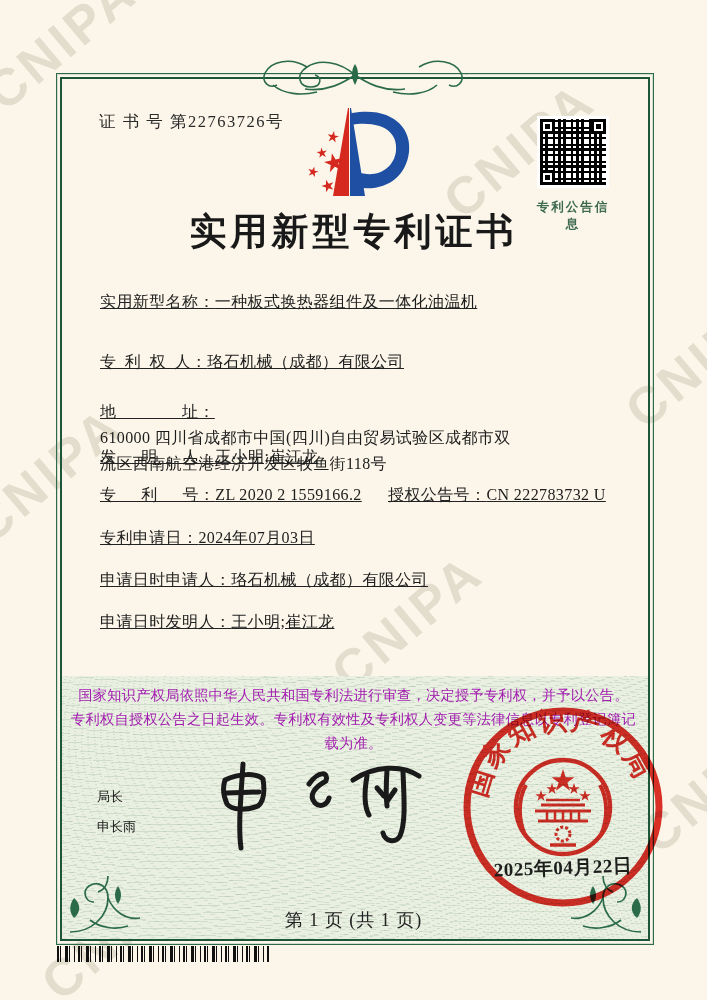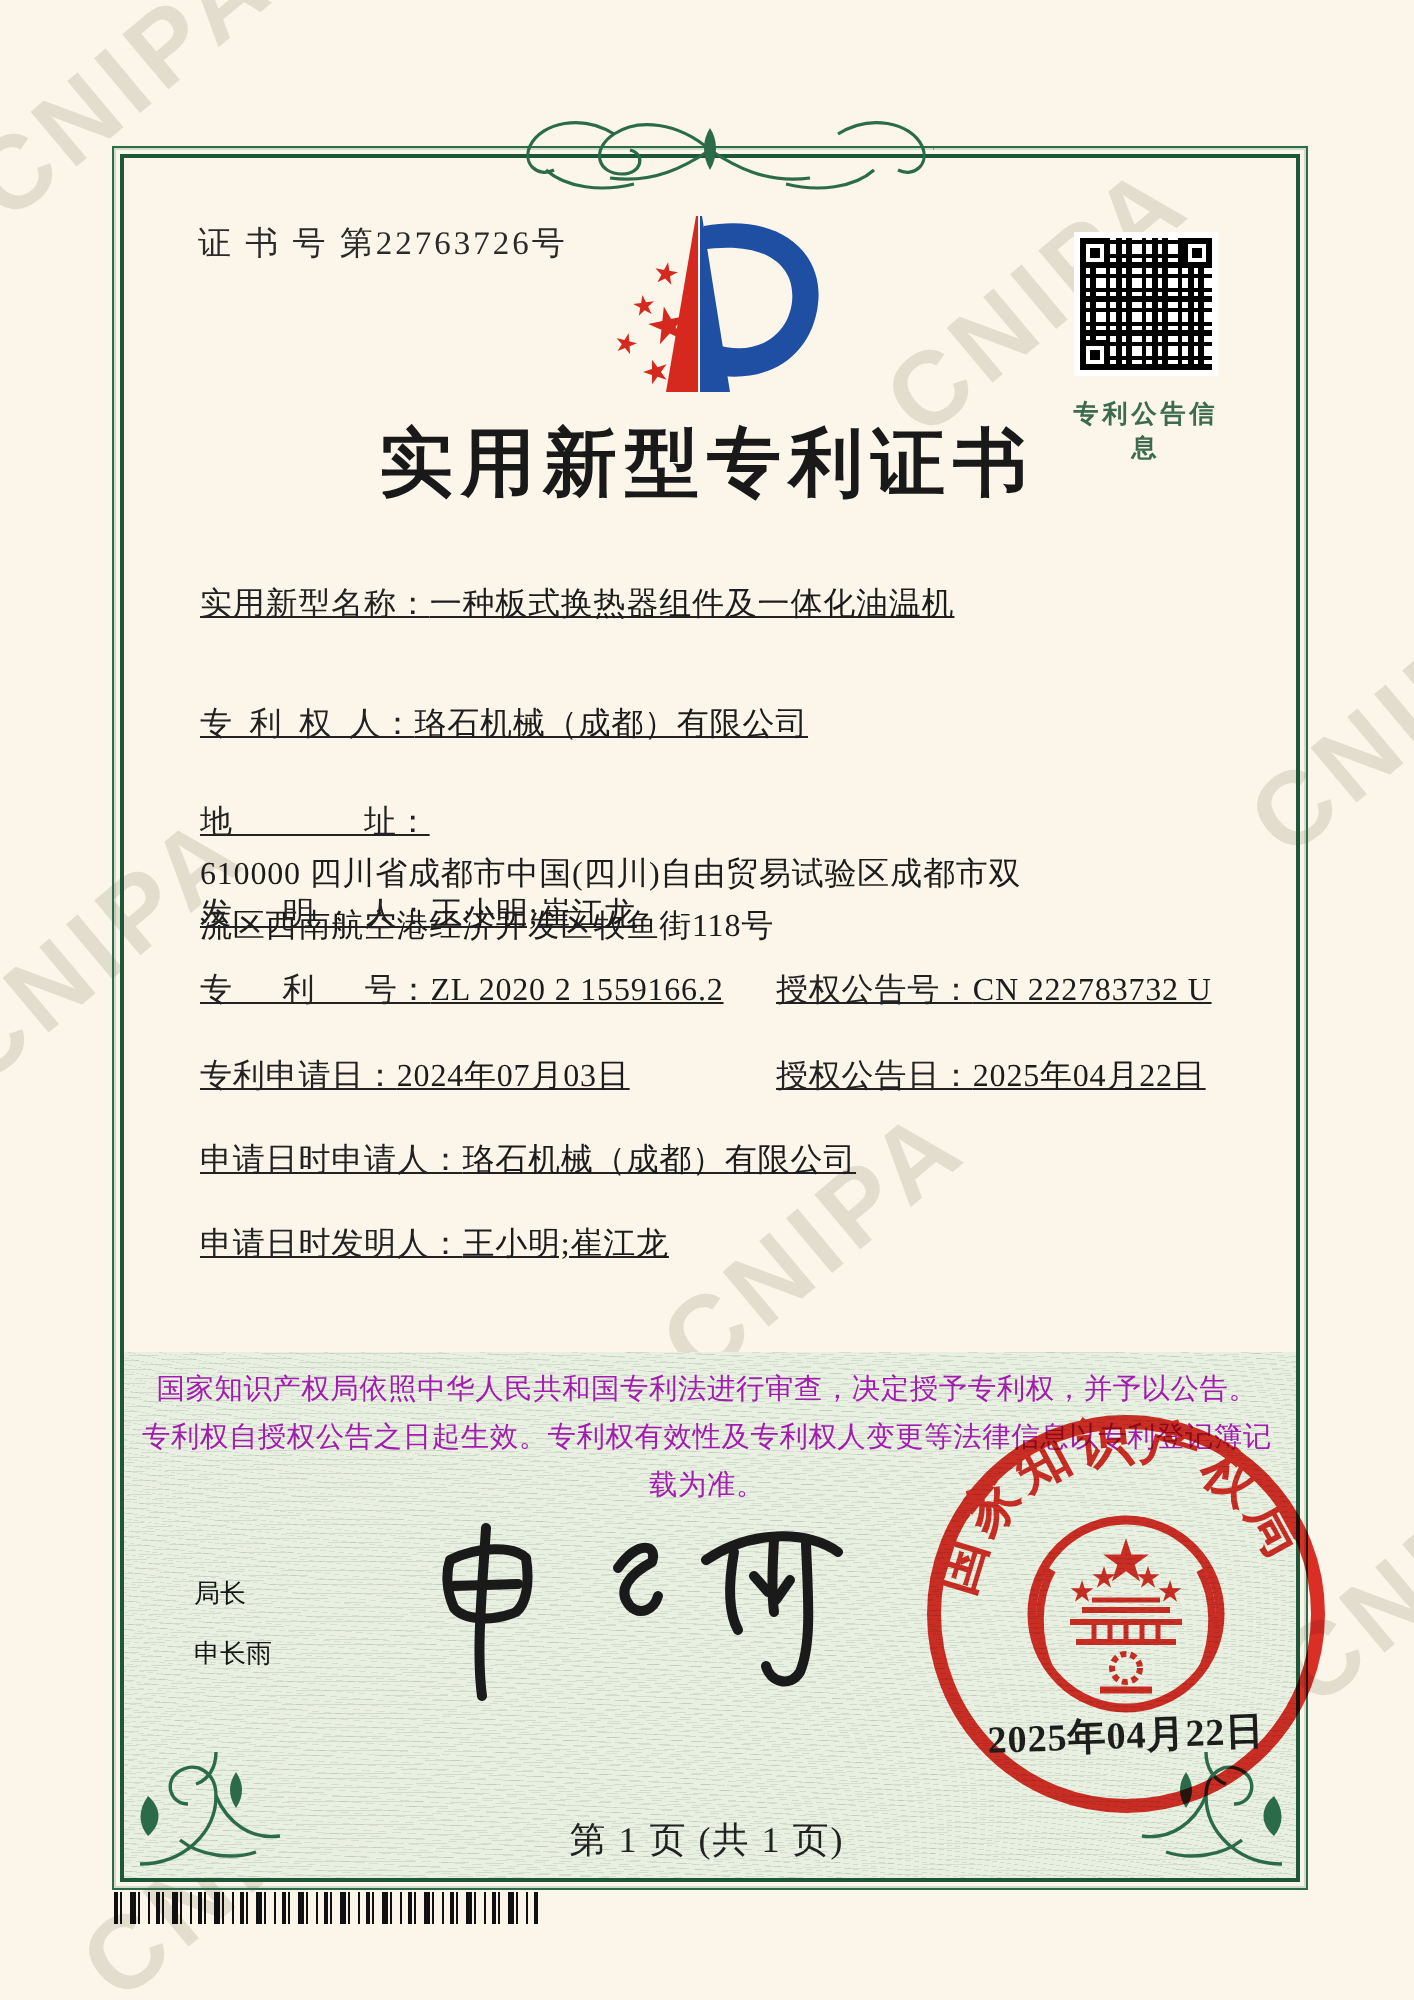--- a/index.html
+++ b/index.html
@@ -185,23 +185,20 @@
   <div class="c1">
     <span class="lab">专  利  号：</span><span class="val">ZL 2020 2 1559166.2</span>
   </div>
   <div>
     <span class="lab">授权公告号：</span><span class="val">CN 222783732 U</span>
   </div>
 </div>
 <div class="row r-dates cols">
   <div class="c1">
     <span class="lab">专利申请日：</span><span class="val">2024年07月03日</span>
-  </div>
-  <div>
-    <span class="lab">授权公告日：</span><span class="val">2025年04月22日</span>
   </div>
 </div>
 <div class="row r-app">
   <span class="lab">申请日时申请人：</span><span class="val">珞石机械（成都）有限公司</span>
 </div>
 <div class="row r-inv2">
   <span class="lab">申请日时发明人：</span><span class="val">王小明;崔江龙</span>
 </div>
 
 <div class="notice">

